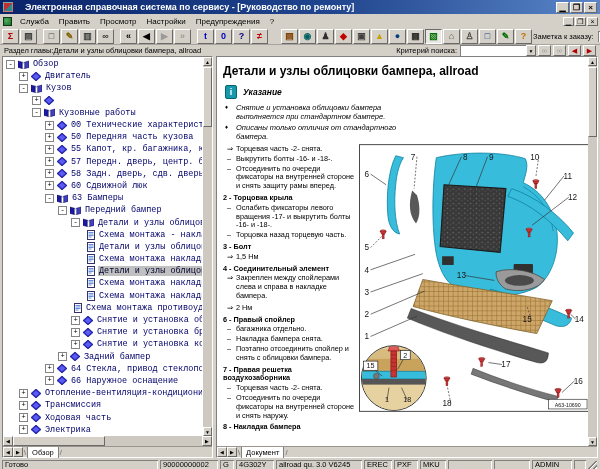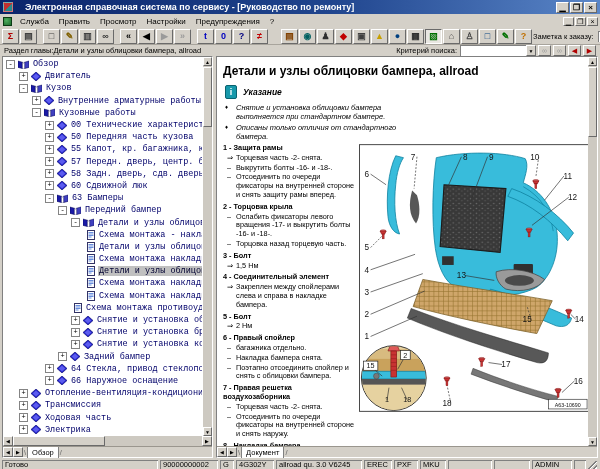--- a/index.html
+++ b/index.html
@@ -217,21 +217,20 @@
           </div>
           <div class="trow">
             <span style="flex: 0 0 auto; width: 28px;"></span>
             <span class="exp">+</span>
             <span class="ticon">
               <svg width="10" height="9" viewBox="0 0 10 9">
                 <path d="M5,0 L10,4.5 L5,9 L0,4.5 Z" fill="#2222cc" stroke="#000066" stroke-width="0.6"></path>
                 <path d="M5,1.6 L8.4,4.5 L5,7.4 L1.6,4.5 Z" fill="#5c5cee"></path>
               </svg>
             </span>
-            <span class="tlbl">Внутренние арматурные работы</span>
           </div>
           <div class="trow">
             <span style="flex: 0 0 auto; width: 28px;"></span>
             <span class="exp">-</span>
             <span class="ticon">
               <svg width="11" height="9" viewBox="0 0 11 9">
                 <path d="M0,1 L4.4,2.2 L4.4,8.6 L0,7.4 Z" fill="#1a1aa6" stroke="#000050" stroke-width="0.5"></path>
                 <path d="M11,1 L6.6,2.2 L6.6,8.6 L11,7.4 Z" fill="#4040c0" stroke="#000050" stroke-width="0.5"></path>
                 <path d="M4.4,2.2 L5.5,3 L6.6,2.2 L6.6,8.6 L5.5,9 L4.4,8.6 Z" fill="#fff" stroke="#000050" stroke-width="0.4"></path>
               </svg>
@@ -563,21 +562,20 @@
             <span>Снятие и установка облицовки бампера выполняется при стандартном бампере.</span>
           </div>
           <div class="nb">
             <span class="bm">♦</span>
             <span>Описаны только отличия от стандартного бампера.</span>
           </div>
         </div>
       <div class="doc-row">
         <div class="parts" id="parts-list">
             <div class="pitem">
-              <div class="ptitle">1 - Защита рамы</div>
               <div class="psub">
                 <span class="pmark">⇒</span>
                 <span>Торцевая часть -2- снята.</span>
               </div>
               <div class="psub">
                 <span class="pmark">–</span>
                 <span>Выкрутить болты -16- и -18-.</span>
               </div>
               <div class="psub">
                 <span class="pmark">–</span>
@@ -603,21 +601,20 @@
               </div>
             </div>
             <div class="pitem">
               <div class="ptitle">4 - Соединительный элемент</div>
               <div class="psub">
                 <span class="pmark">⇒</span>
                 <span>Закреплен между спойлерами слева и справа в накладке бампера.</span>
               </div>
             </div>
             <div class="pitem">
-              <div class="ptitle">5 - Болт</div>
               <div class="psub">
                 <span class="pmark">⇒</span>
                 <span>2 Нм</span>
               </div>
             </div>
             <div class="pitem">
               <div class="ptitle">6 - Правый спойлер</div>
               <div class="psub">
                 <span class="pmark">–</span>
                 <span>багажника отдельно.</span>

